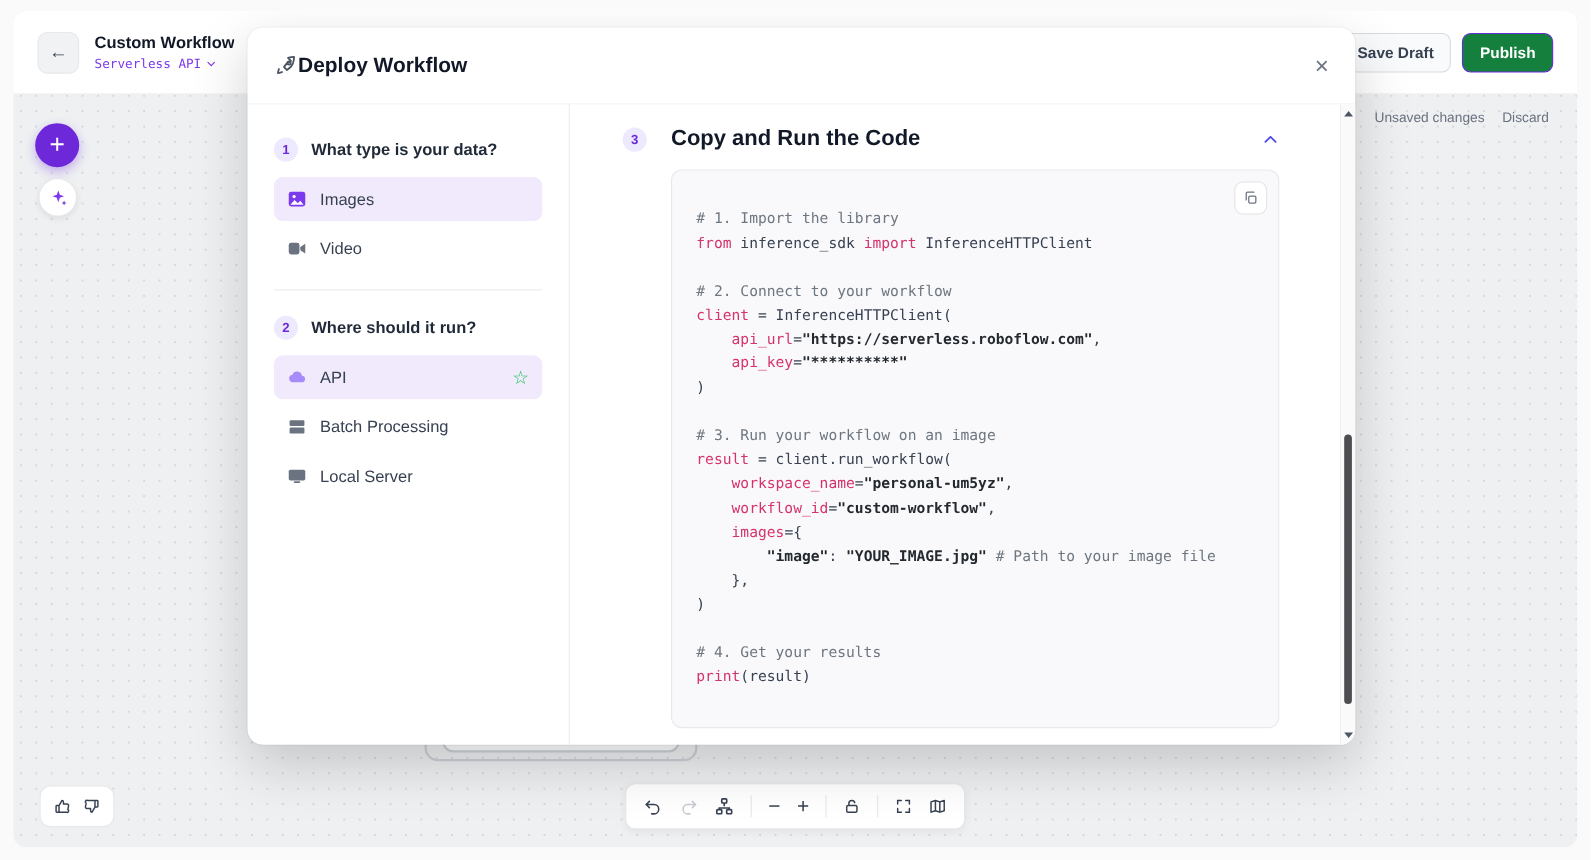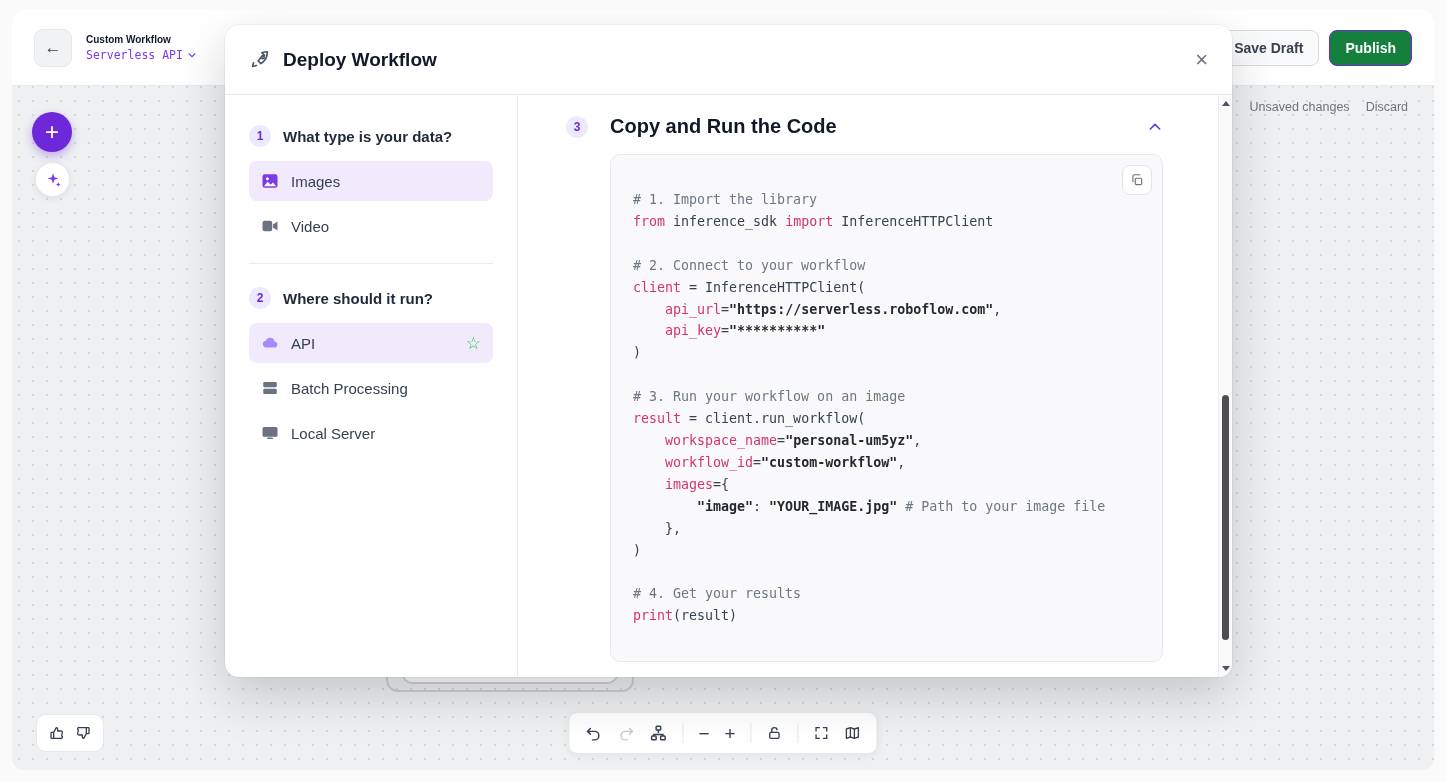--- a/index.html
+++ b/index.html
@@ -17,21 +17,21 @@
     position: absolute; top: 0; left: 0; right: 0; height: 76px; background: #fff;
     border-bottom: 1px solid #e8e9eb; display: flex; align-items: center;
     justify-content: space-between; padding: 0 22px; z-index: 5;
   }
   .topbar-left { display: flex; align-items: center; gap: 14px; }
   .back-btn {
     width: 38px; height: 38px; border-radius: 9px; background: #f1f2f4; border: 1px solid #e7e8ea;
     display: flex; align-items: center; justify-content: center; font-size: 17px; color: #374151; cursor: pointer;
   }
   .title-block { max-width: 142px; overflow: hidden; white-space: nowrap; }
-  .wf-title { font-size: 10px; font-weight: 700; color: #111827; }
+  .wf-title { font-size: 15px; font-weight: 700; color: #111827; }
   .wf-subtitle {
     font-family: "DejaVu Sans Mono", monospace; font-size: 11.5px; color: #7c3aed;
     display: flex; align-items: center; gap: 4px; margin-top: 3px; cursor: pointer;
   }
   .topbar-right { display: flex; align-items: center; gap: 10px; }
   .btn { font-size: 14px; font-weight: 600; border-radius: 8px; padding: 9px 15px; cursor: pointer; }
   .btn-secondary { background: #f9fafb; border: 1px solid #d7dadf; color: #374151; }
   .btn-primary { background: #15803d; border: 1px solid #6d28d9; color: #fff; }
   .unsaved-row {
     position: absolute; top: 90px; right: 26px; font-size: 12.5px; color: #6b7280;
@@ -72,21 +72,21 @@
   .tb-icon { display: flex; align-items: center; cursor: pointer; }
   .tb-text { font-size: 19px; color: #374151; cursor: pointer; line-height: 1; }
   
   .modal {
     position: absolute; left: 213px; top: 15px; width: 1007px; height: 652px; background: #fff;
     border-radius: 14px; box-shadow: 0 18px 50px rgba(0,0,0,.18), 0 0 0 1px rgba(0,0,0,.04);
     z-index: 20; display: flex; flex-direction: column;
   }
   .modal-header {
     height: 70px; border-bottom: 1px solid #e8e9eb; display: flex; align-items: center;
-    padding: 0 24px; gap: 12px; flex: none; border-radius: 14px 14px 0 0;
+    padding: 0 24px; gap: 0; flex: none; border-radius: 14px 14px 0 0;
   }
   .modal-title { font-size: 19px; font-weight: 700; color: #111827; }
   .modal-close { margin-left: auto; font-size: 22px; color: #6b7280; cursor: pointer; line-height: 1; }
   .modal-body { flex: 1; display: flex; min-height: 0; position: relative; }
   
   .sidebar { width: 293px; border-right: 1px solid #ececee; padding: 28px 24px; flex: none; }
   .step-head { display: flex; gap: 12px; align-items: center; margin: 2px 0 14px; }
   .badge {
     width: 22px; height: 22px; border-radius: 50%; background: #ede9fe; color: #6d28d9;
     font-size: 12px; font-weight: 700; display: flex; align-items: center; justify-content: center; flex: none;

